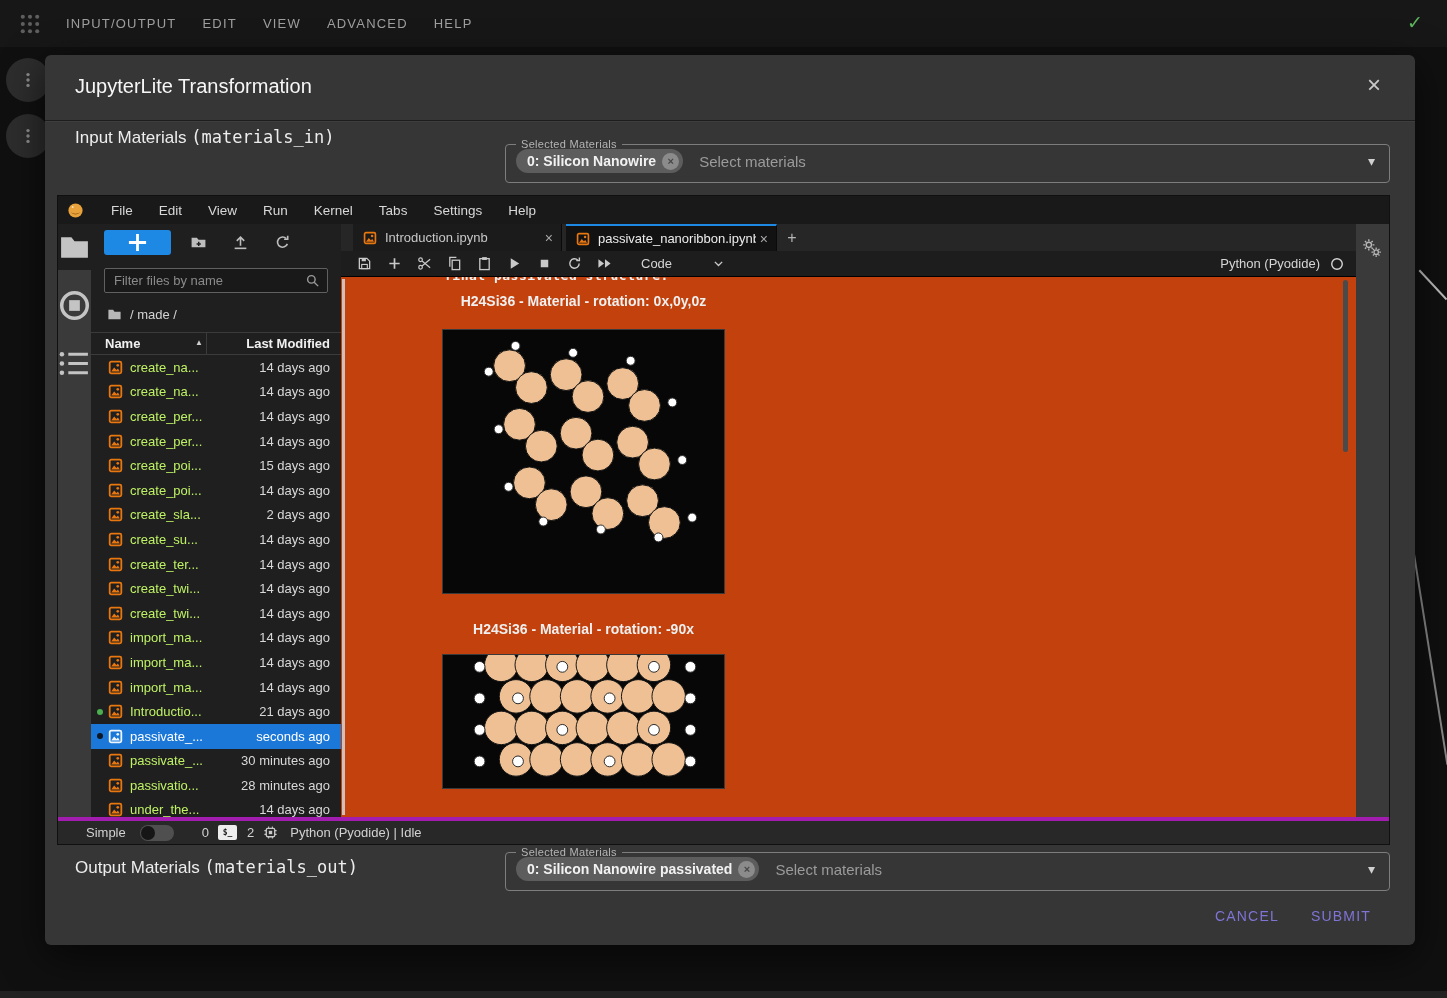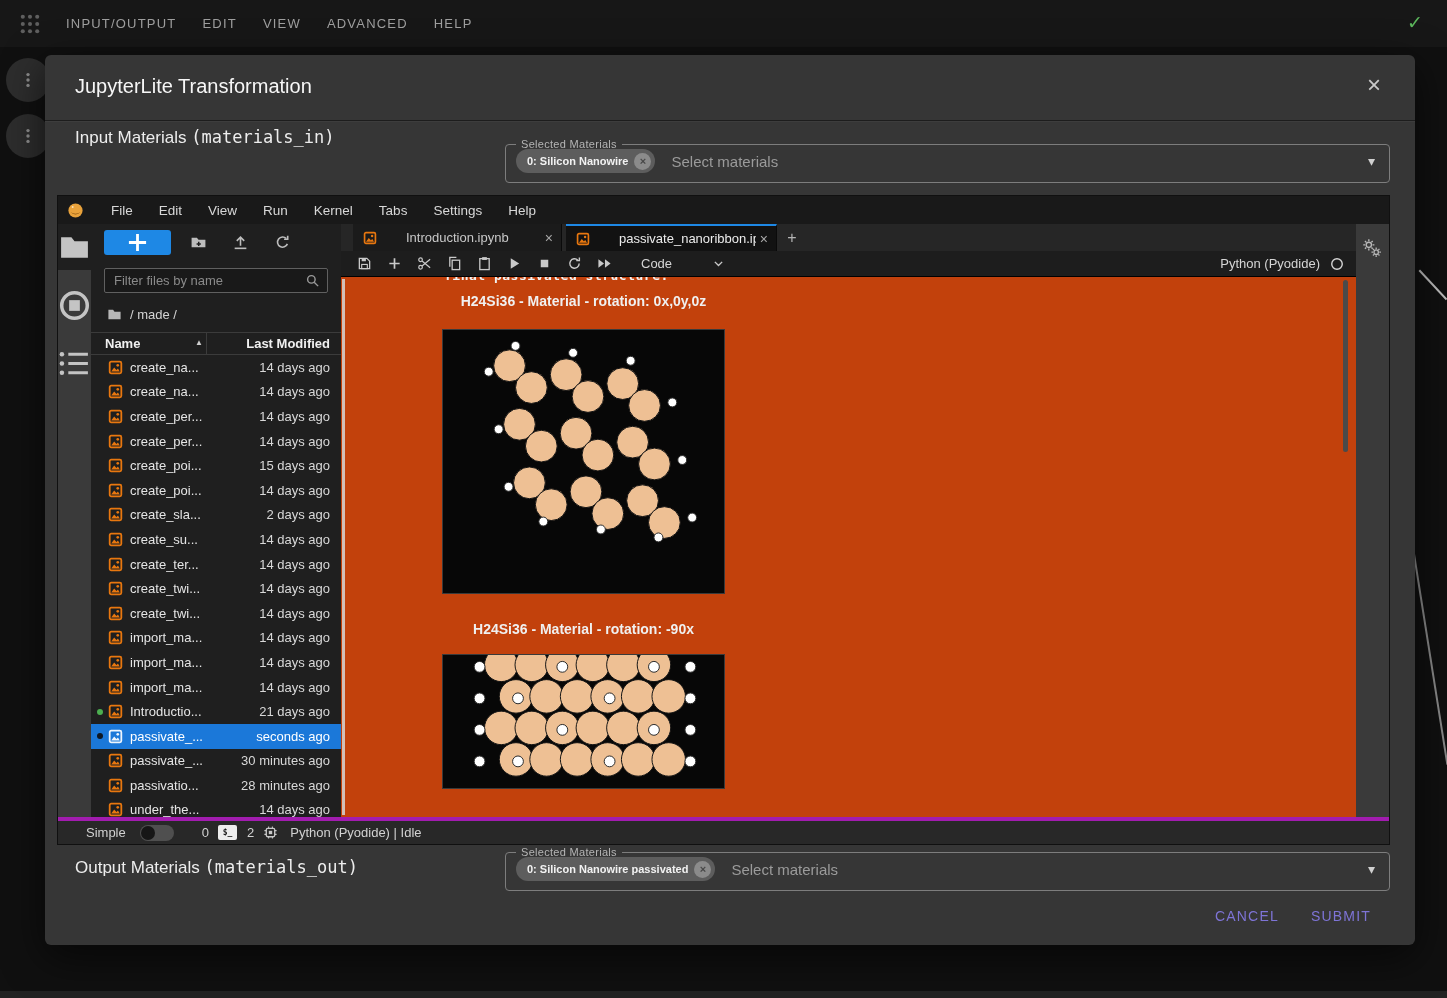--- a/index.html
+++ b/index.html
@@ -28,21 +28,21 @@
   .dlg-divider { position:absolute; left:0; top:65px; width:100%; height:1px; background:rgba(0,0,0,.45); box-shadow:0 1px 0 rgba(255,255,255,.04); }
   .io-label { position:absolute; left:30px; font-size:17px; color:#ededed; white-space:nowrap; }
   .io-label .code { font-family:"DejaVu Sans Mono", monospace; }
   .in-label { top:72px; } .out-label { top:802px; }
 
   .mat-fieldset { position:absolute; left:460px; width:885px; height:45px; border:1px solid #7d7d7d; border-radius:4px; }
   .fs-in { top:83px; } .fs-out { top:791px; }
   .mat-fieldset legend { margin-left:10px; padding:0 5px; font-size:11px; color:#b5b5b5; letter-spacing:.3px; }
   .fs-row { display:flex; align-items:center; height:26px; margin-top:-2px; padding:0 14px 0 10px; }
   .chip { display:flex; align-items:center; height:24px; border-radius:12px; background:#5d5d5d; padding:0 4px 0 11px; cursor:pointer; }
-  .chip-label { font-size:11px; font-weight:bold; color:#f2f2f2; white-space:nowrap; }
+  .chip-label { font-size:14px; font-weight:bold; color:#f2f2f2; white-space:nowrap; }
   .chip-x { margin-left:6px; width:17px; height:17px; border-radius:50%; background:#8b8b8b; color:#474747; font-size:11px; line-height:17px; text-align:center; font-weight:bold; cursor:pointer; }
   .mat-placeholder { margin-left:16px; font-size:15px; color:#9b9b9b; flex:1; cursor:text; }
   .mat-caret { font-size:14px; color:#d0d0d0; cursor:pointer; }
 
   .dialog-actions { position:absolute; right:40px; top:844px; display:flex; gap:24px; }
   .dlg-btn { background:none; border:none; font-family:inherit; font-size:14px; font-weight:500; letter-spacing:1.2px; color:#7e74d6; cursor:pointer; padding:9px 4px; }
 
   
   .jlite { position:absolute; left:12px; top:140px; width:1333px; height:650px; background:#1f1f1f; border:1px solid #101010; display:flex; flex-direction:column; }
   .j-menubar { height:28px; background:#191919; display:flex; align-items:center; padding-left:9px; flex:none; }
@@ -78,32 +78,32 @@
   .fb-head .h-div { position:absolute; left:115px; top:0; bottom:0; width:1px; background:#3b3b3b; }
   .fb-head .h-mod { position:absolute; right:11px; top:3px; cursor:pointer; }
   .file-list { position:absolute; left:0; top:131px; width:250px; bottom:0; overflow:hidden; }
   .frow { display:flex; align-items:center; height:24.6px; padding-left:6px; cursor:pointer; white-space:nowrap; }
   .frow .dot { width:6px; height:6px; border-radius:50%; margin:0 5px 0 0; flex:none; }
   .frow .dot.running { background:#4caf50; }
   .frow.sel { background:#1b78d9; }
   .frow.sel .dot.selected { background:#0f1722; }
   .frow .ficon { width:15px; height:15px; color:#e8770f; margin-right:7px; flex:none; }
   .frow.sel .ficon { color:#eef5fd; }
-  .frow .fname { color:#e5e5e5; flex:1; overflow:hidden; }
+  .frow .fname { color:#bef264; flex:1; overflow:hidden; }
   .frow .ftime { color:#d9d9d9; padding-right:11px; }
   .frow.sel .fname, .frow.sel .ftime { color:#ffffff; }
 
   
   .j-notebook { flex:1; display:flex; flex-direction:column; min-width:0; background:#0b0b0b; }
   .nb-tabbar { height:27px; background:#262626; display:flex; align-items:stretch; flex:none; }
   .nb-tab { display:flex; align-items:center; width:209px; background:#1b1b1b; border-right:1px solid #0a0a0a; padding:0 8px 0 10px; cursor:pointer; }
   .nb-tab:first-child { margin-left:12px; }
   .nb-tab.active { width:211px; background:#121212; border-top:2px solid #1e88e5; margin-left:4px; }
   .nb-tab .ficon { width:14px; height:14px; color:#e8770f; margin-right:8px; flex:none; }
-  .nb-tab .tlabel { font-size:13px; color:#c8c8c8; flex:1; overflow:hidden; white-space:nowrap;margin-left:21px; }
+  .nb-tab .tlabel { font-size:13px; color:#c8c8c8; flex:1; overflow:hidden; white-space:nowrap; }
   .nb-tab.active .tlabel { color:#ececec; }
   .nb-tab .tclose { color:#a9a9a9; font-size:14px; margin-left:4px; cursor:pointer; }
   .nb-addtab { width:30px; display:flex; align-items:center; justify-content:center; color:#b5b5b5; font-size:16px; cursor:pointer; }
 
   .nb-toolbar { height:26px; background:#1d1d1d; border-bottom:1px solid #000; display:flex; align-items:center; padding:0 12px 0 16px; flex:none; }
   .tbi { width:15px; height:15px; color:#c9c9c9; margin-right:15px; cursor:pointer; flex:none; }
   .tbi svg { width:15px; height:15px; }
   .nb-celltype { font-size:13px; color:#d5d5d5; margin-left:14px; cursor:pointer; }
   .nb-ct-caret { width:13px; height:13px; color:#c9c9c9; margin-left:40px; cursor:pointer; }
   .nb-tb-right { margin-left:auto; display:flex; align-items:center; }

